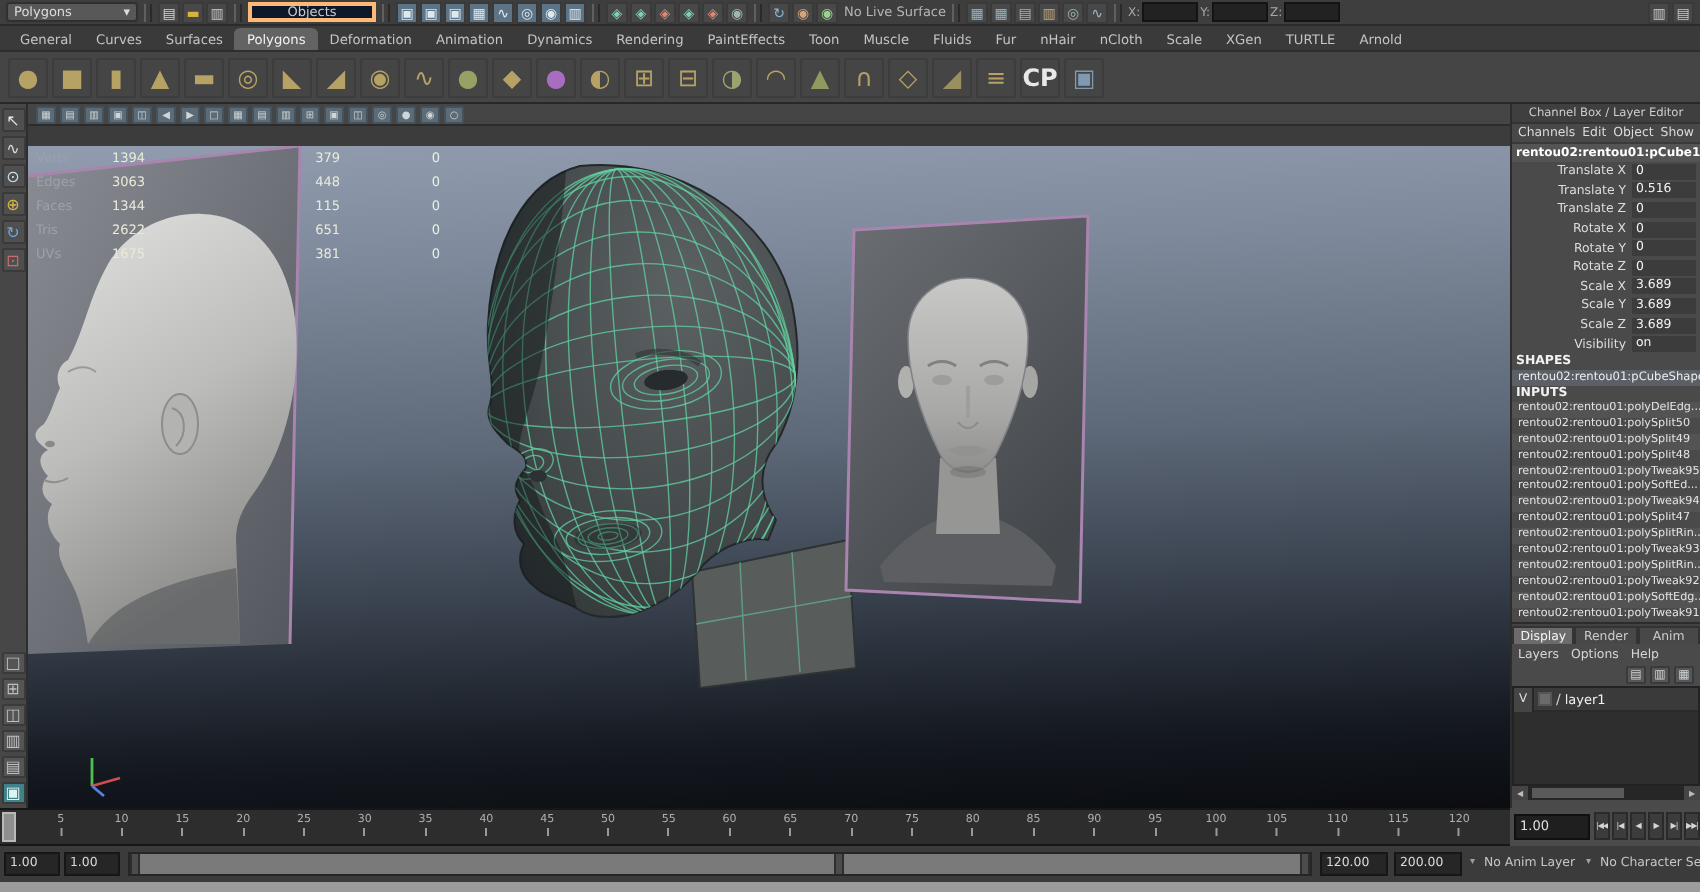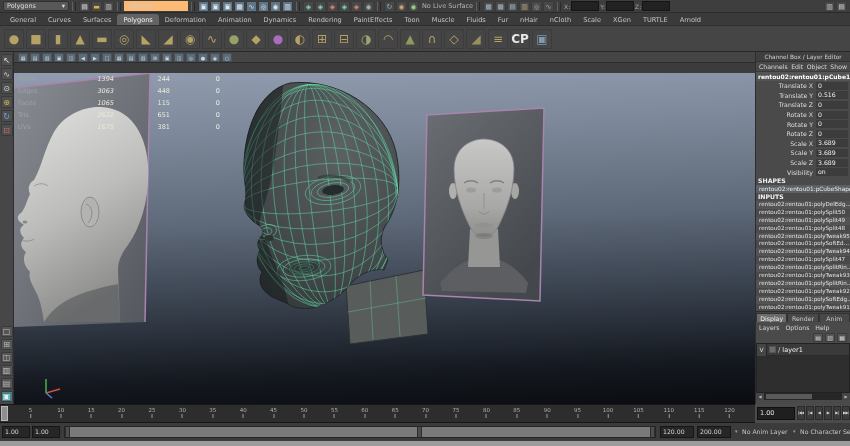--- a/index.html
+++ b/index.html
@@ -11,22 +11,22 @@
   .status-line { position:absolute; left:0; top:0; width:850px; height:13px;
     background:#3e3e3e; border-bottom:1px solid #2b2b2b; display:flex; align-items:center; gap:3px; padding:0 3px; }
   .menuset { width:66px; height:10px; background:#585858; border:1px solid #303030; border-radius:2px;
     font-size:6.5px; color:#dcdcdc; display:flex; align-items:center; justify-content:space-between; padding:0 3px; }
   .grip { width:4px; height:9px; border-left:1px solid #606060; border-right:1px solid #2a2a2a; }
   .icon-group { display:flex; align-items:center; gap:1px; }
   .gi { display:inline-block; width:11px; height:11px; font-size:7px; line-height:11px; text-align:center;
     background:#484848; border:1px solid #3a3a3a; border-radius:1px; color:#cfcfcf; overflow:hidden; }
   .mask-group .gi { background:#5d7486; color:#dde8ef; }
   .letters { font-size:5px; font-weight:bold; }
-  .objects-well { width:64px; height:10px; background:#0f172a; border:5px solid #fdba74; font-size:6.5px;
-    color:#cccccc; display:flex; align-items:center; justify-content:flex-start; }
+  .objects-well { width:64px; height:10px; background:#0f172a; border:2px solid #fdba74; font-size:6.5px;
+    color:#cccccc; display:flex; align-items:center; justify-content:center; }
   .nls { font-size:6.5px; color:#b5b5b5; white-space:nowrap; }
   .spacer { flex:1; }
   .coord { display:flex; align-items:center; gap:1px; }
   .coord .lbl { font-size:6px; color:#a8a8a8; }
   .coord .well { width:28px; height:10px; background:#222; border:1px solid #141414; }
 
   
   .shelf-tabs { position:absolute; left:0; top:13px; width:850px; height:13px; background:#3a3a3a;
     display:flex; align-items:flex-end; padding-left:4px; border-bottom:1px solid #2e2e2e; }
   .shelf-tab { font-size:6.6px; color:#c4c4c4; padding:2px 6px 1px 6px; white-space:nowrap; }
@@ -56,21 +56,21 @@
 
   .ref-left   { position:absolute; left:0px;   top:-3px;  width:142px; height:258px; z-index:2; }
   .wire-head  { position:absolute; left:214px; top:1px;   width:200px; height:270px; z-index:2; }
   .ref-right  { position:absolute; left:408px; top:32px;  width:128px; height:202px; z-index:2; }
   .axis-gizmo { position:absolute; left:24px;  top:300px; width:30px;  height:26px;  z-index:2; }
 
   
   .hud { position:absolute; left:4px; top:0px; z-index:5; }
   .hud-row { display:flex; height:12px; align-items:center; }
   .hud-row .h-label { width:38px; font-size:6.5px; color:#9ba2a9; }
-  .hud-row .h-v1 { width:58px; text-align:right; font-size:6.5px; color:#e9ead9;font-style:italic; }
+  .hud-row .h-v1 { width:58px; font-size:6.5px; color:#e9ead9; }
   .hud-row .h-v2 { width:56px; text-align:right; font-size:6.5px; color:#e9ead9; }
   .hud-row .h-v3 { width:50px; text-align:right; font-size:6.5px; color:#eef0e4; }
 
   
   .channel-box { position:absolute; left:755px; top:52px; width:95px; height:352px; background:#4a4a4a;
     border-left:1px solid #2d2d2d; font-size:6px; overflow:hidden; }
   .cb-title { height:10px; background:#3f3f3f; font-size:5.8px; color:#cfcfcf; text-align:center; line-height:10px;
     border-bottom:1px solid #333; white-space:nowrap; overflow:hidden; }
   .cb-menus { height:10px; display:flex; justify-content:space-between; align-items:center; padding:0 3px; background:#484848; border-bottom:1px solid #3a3a3a;}
   .cb-menus span { font-size:6.2px; color:#dadada; }
@@ -436,34 +436,34 @@
         <path d="M57,106 C60,110 64,110 67,106" stroke="#8a8a88" stroke-width="1" fill="none"></path>
         <path d="M52,120 C58,117 66,117 72,120 C66,124 58,124 52,120 Z" fill="#929290"></path>
         <ellipse cx="62" cy="131" rx="9" ry="3" fill="rgba(60,60,60,0.2)"></ellipse>
       </svg>
 
       <div class="hud">
 
           <div class="hud-row">
             <span class="h-label">Verts</span>
             <span class="h-v1">1394</span>
-            <span class="h-v2">244</span>
+            <span class="h-v2">379</span>
             <span class="h-v3">0</span>
           </div>
 
           <div class="hud-row">
             <span class="h-label">Edges</span>
             <span class="h-v1">3063</span>
             <span class="h-v2">448</span>
             <span class="h-v3">0</span>
           </div>
 
           <div class="hud-row">
             <span class="h-label">Faces</span>
-            <span class="h-v1">1065</span>
+            <span class="h-v1">1344</span>
             <span class="h-v2">115</span>
             <span class="h-v3">0</span>
           </div>
 
           <div class="hud-row">
             <span class="h-label">Tris</span>
             <span class="h-v1">2622</span>
             <span class="h-v2">651</span>
             <span class="h-v3">0</span>
           </div>

